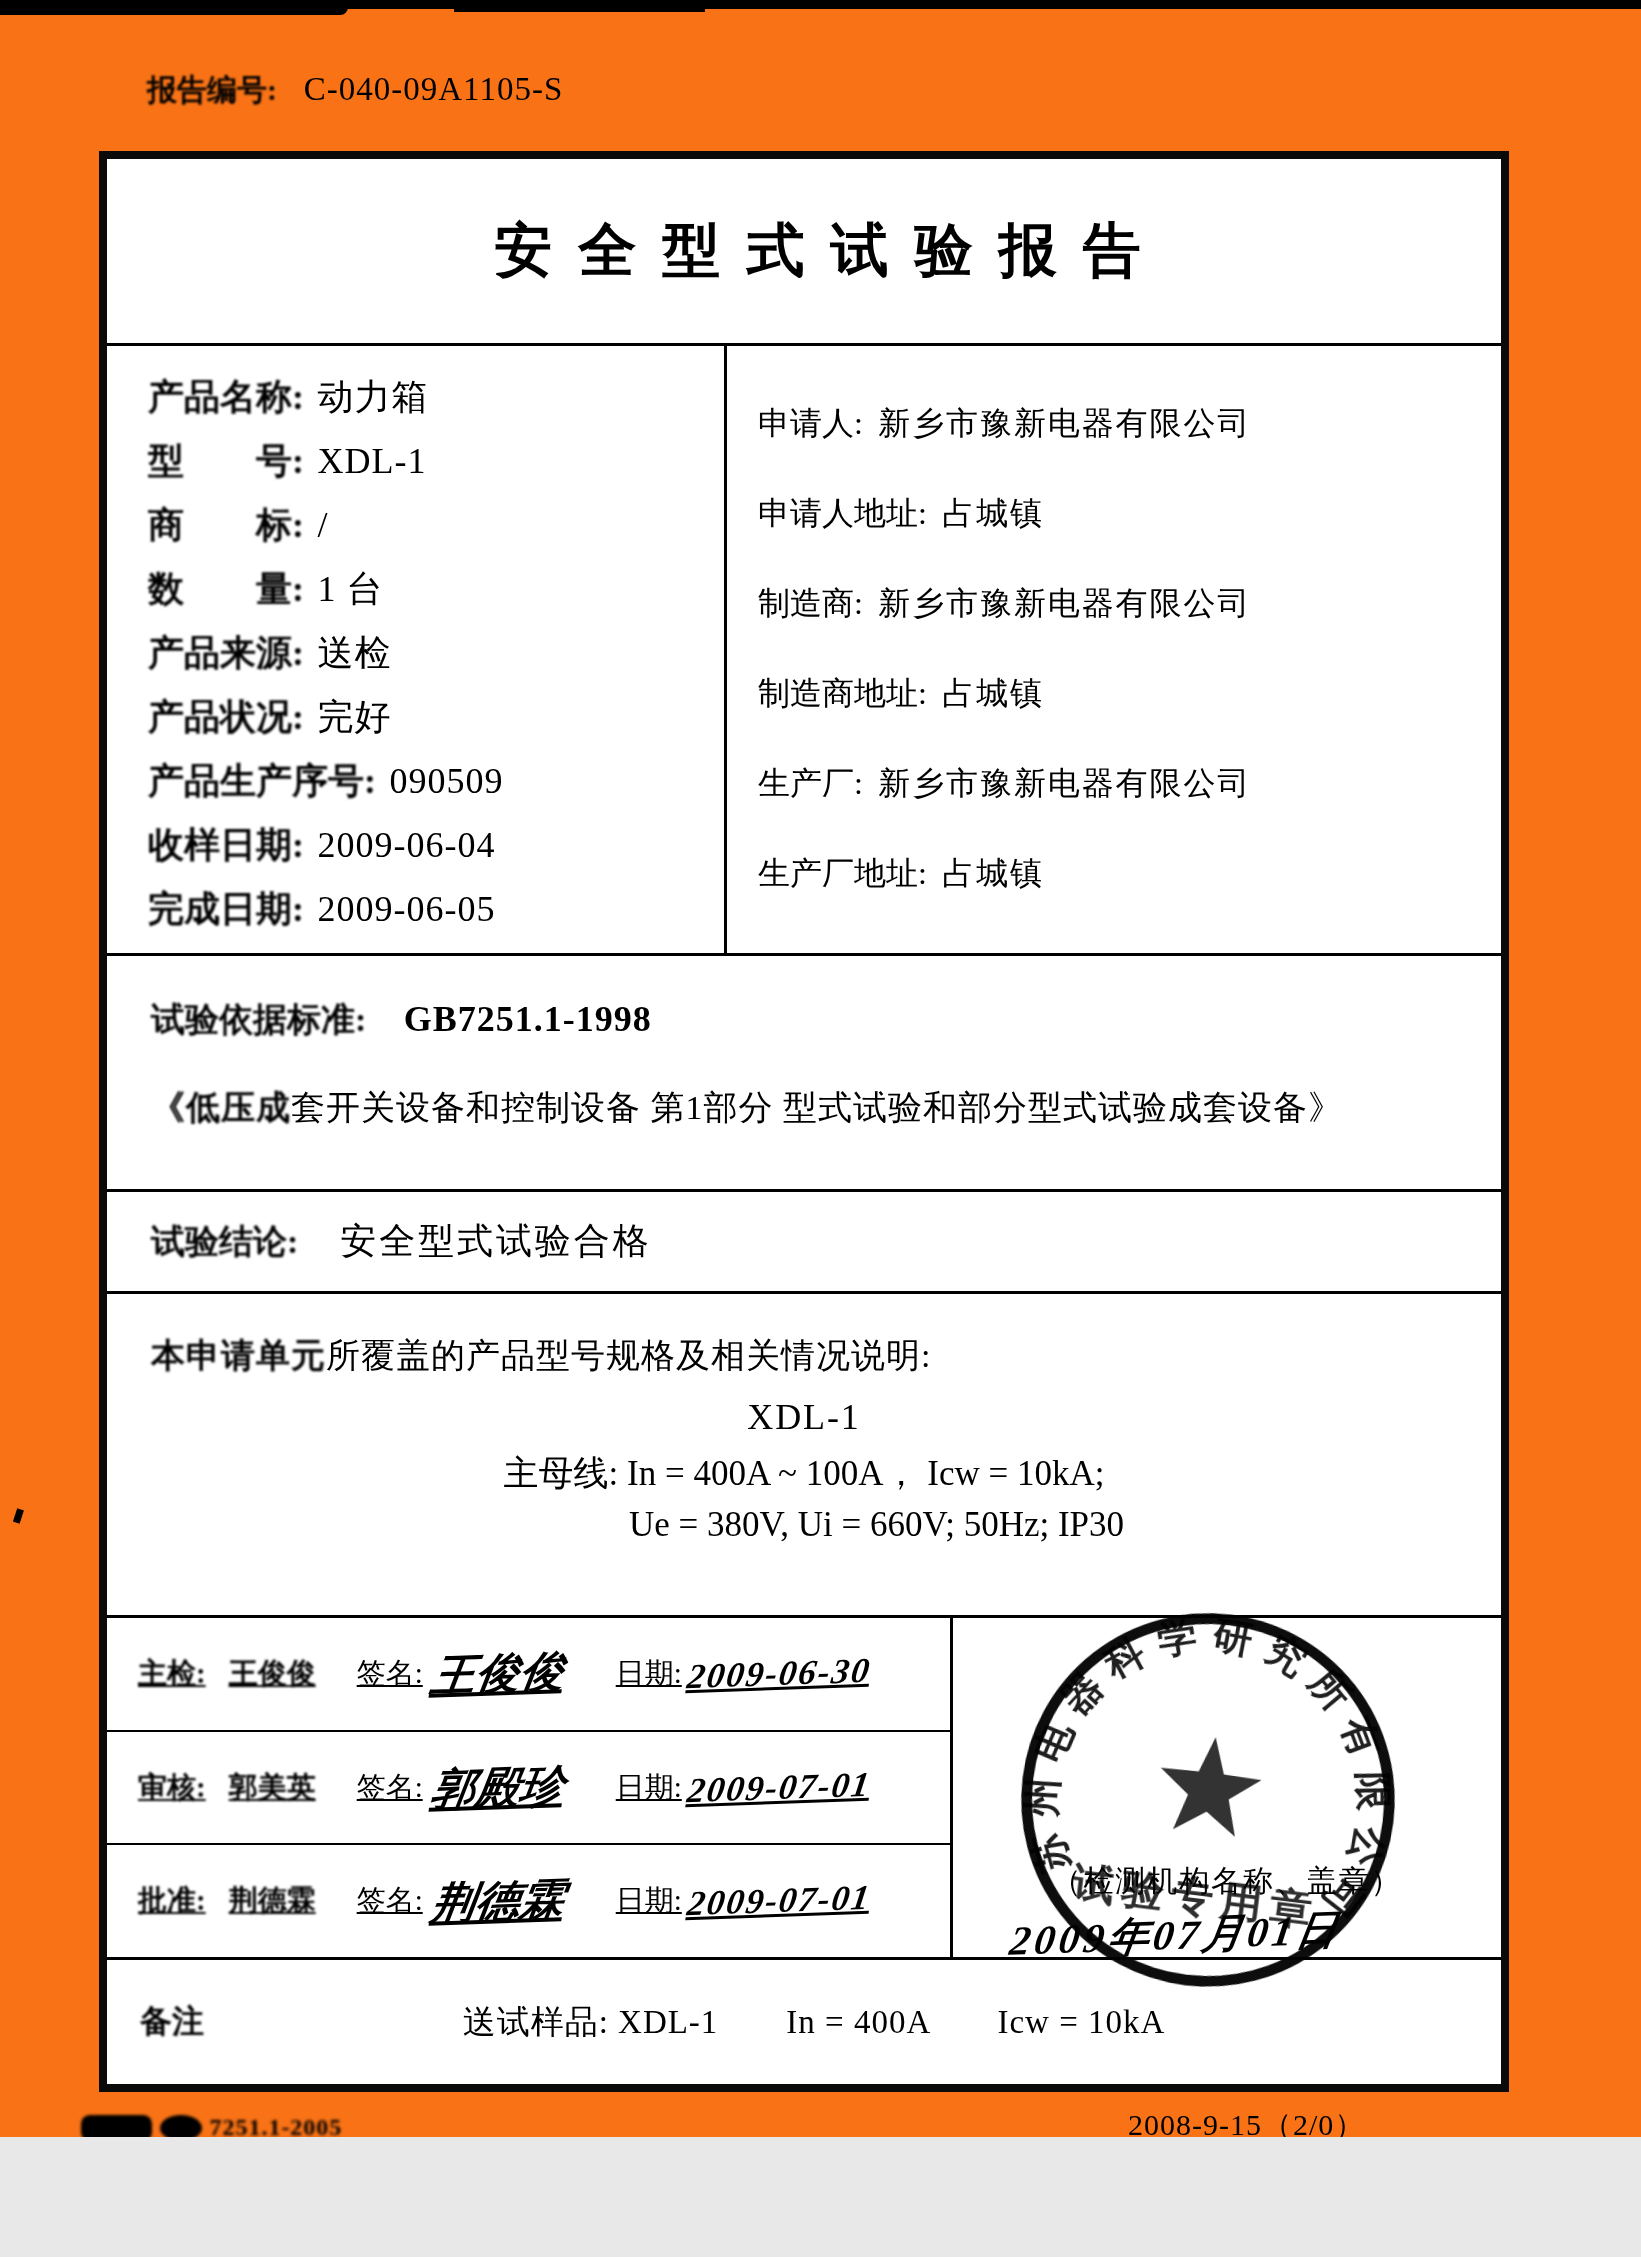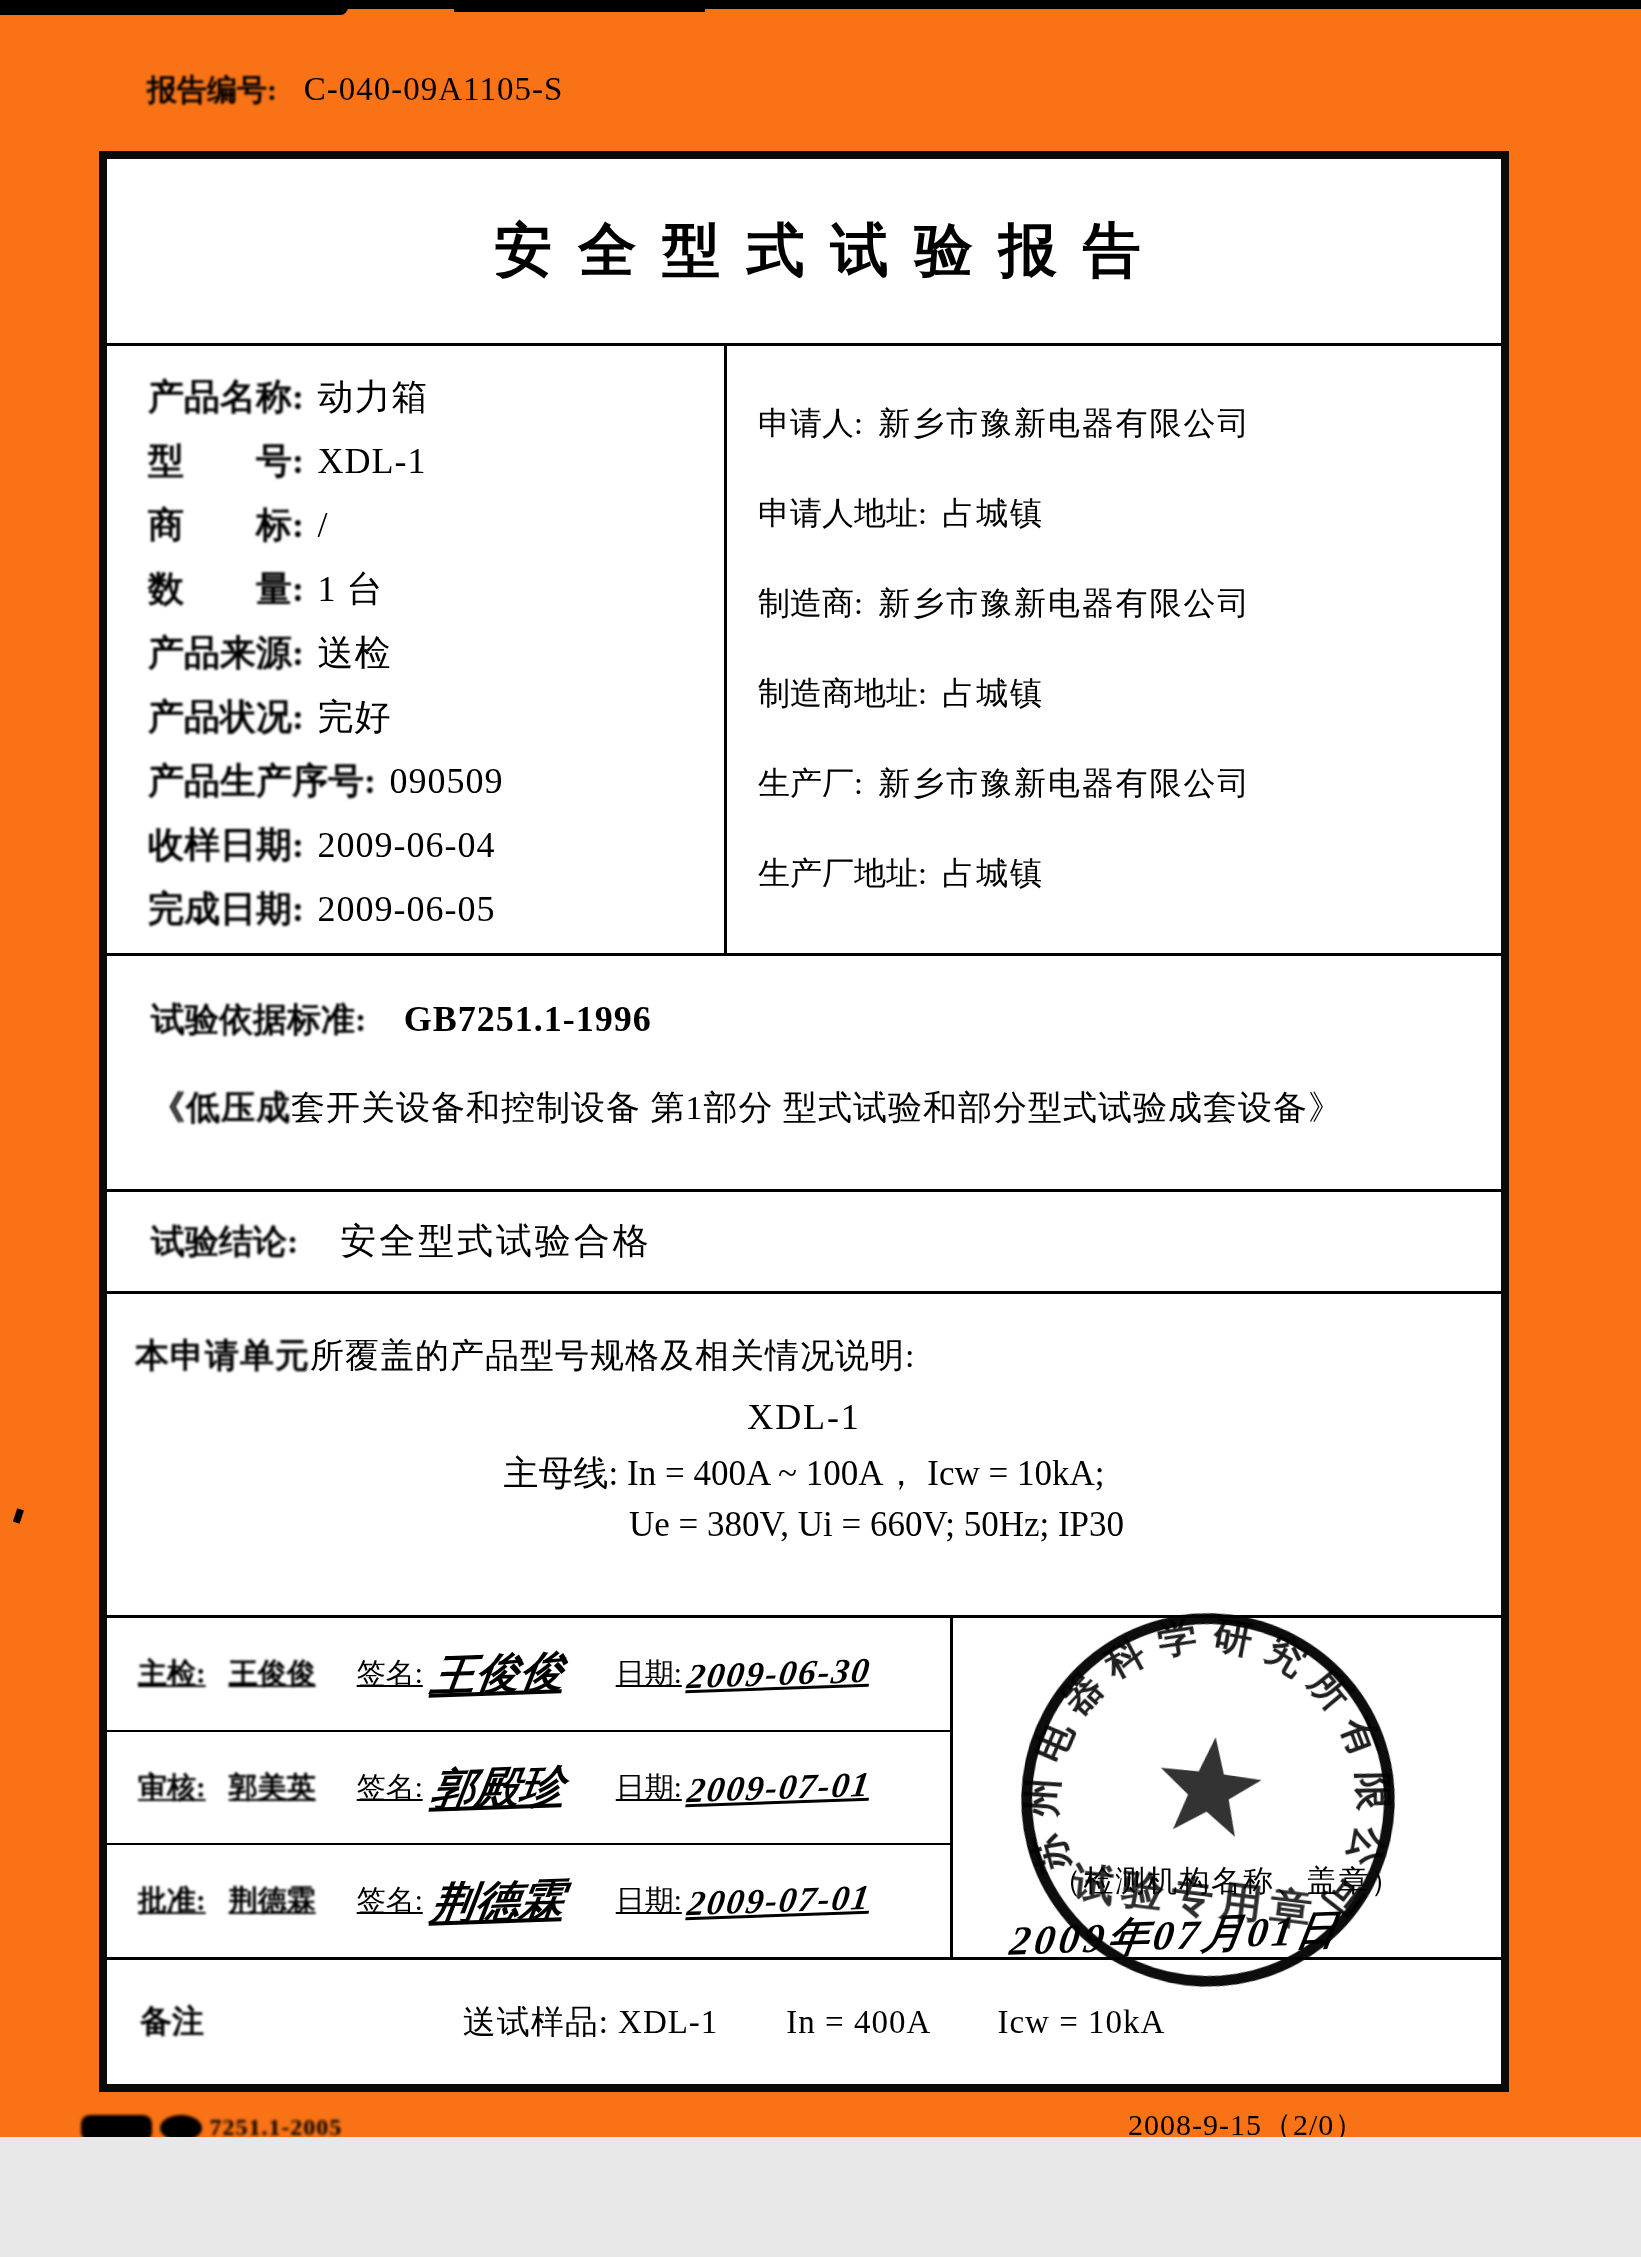--- a/index.html
+++ b/index.html
@@ -43,21 +43,21 @@
   .info-line2 .val { margin-left:15.4px; letter-spacing:1.9px; }
 
   .row-standard { height:236px; border-bottom:3.9px solid #000; padding:41px 23px 0 44px; font-size:34px; }
   .std-code { margin-left:29px; font-weight:600; font-size:36px; letter-spacing:1px; }
   .std-name { margin-top:42px; font-size:34px; letter-spacing:1px; white-space:nowrap; }
 
   .row-conclusion { height:102px; border-bottom:3.9px solid #000; display:flex; align-items:center; padding-left:44px; font-size:34px; }
   .row-conclusion .val { margin-left:42px; font-size:36px; letter-spacing:2.9px; }
 
   .row-coverage { height:324px; border-bottom:3.9px solid #000; padding-top:39px; font-size:34px; }
-  .cov-heading { padding-left:28px; letter-spacing:1px; }
+  .cov-heading { padding-left:44px; letter-spacing:1px; }
   .cov-model   { text-align:center; margin-top:17.4px; font-size:36px; letter-spacing:1.9px; }
   .cov-line1   { text-align:center; margin-top:11.6px; font-size:35px; }
   .cov-line2   { text-align:center; margin-top:7.7px; padding-left:145px; font-size:35px; }
 
   .row-sigs { height:342px; border-bottom:3.9px solid #000; display:flex; }
   .sig-left { width:846px; border-right:3.9px solid #000; box-sizing:border-box; display:flex; flex-direction:column;text-decoration:underline; }
   .sig-row  { flex:1; border-bottom:2.9px solid #000; display:flex; align-items:center; padding-left:31px; font-size:29px; white-space:nowrap; }
   .sig-row:last-child { border-bottom:none; }
   .sig-name { margin-left:23px; }
   .sig-sign-label { margin-left:41px; }
@@ -164,21 +164,21 @@
         <div class="info-line2">
           <span>生产厂地址:</span>
           <span class="val">占城镇</span>
         </div>
       </div>
     </div>
 
     <div class="row row-standard">
       <div>
         <span class="smudge">试验依据标准:</span>
-        <span class="std-code">GB7251.1-1996</span>
+        <span class="std-code">GB7251.1-1998</span>
       </div>
       <div class="std-name">
         <span class="smudge">《低压成</span><span>套开关设备和控制设备 第1部分 型式试验和部分型式试验成套设备》</span>
       </div>
     </div>
 
     <div class="row row-conclusion">
       <span class="smudge">试验结论:</span>
       <span class="val">安全型式试验合格</span>
     </div>

